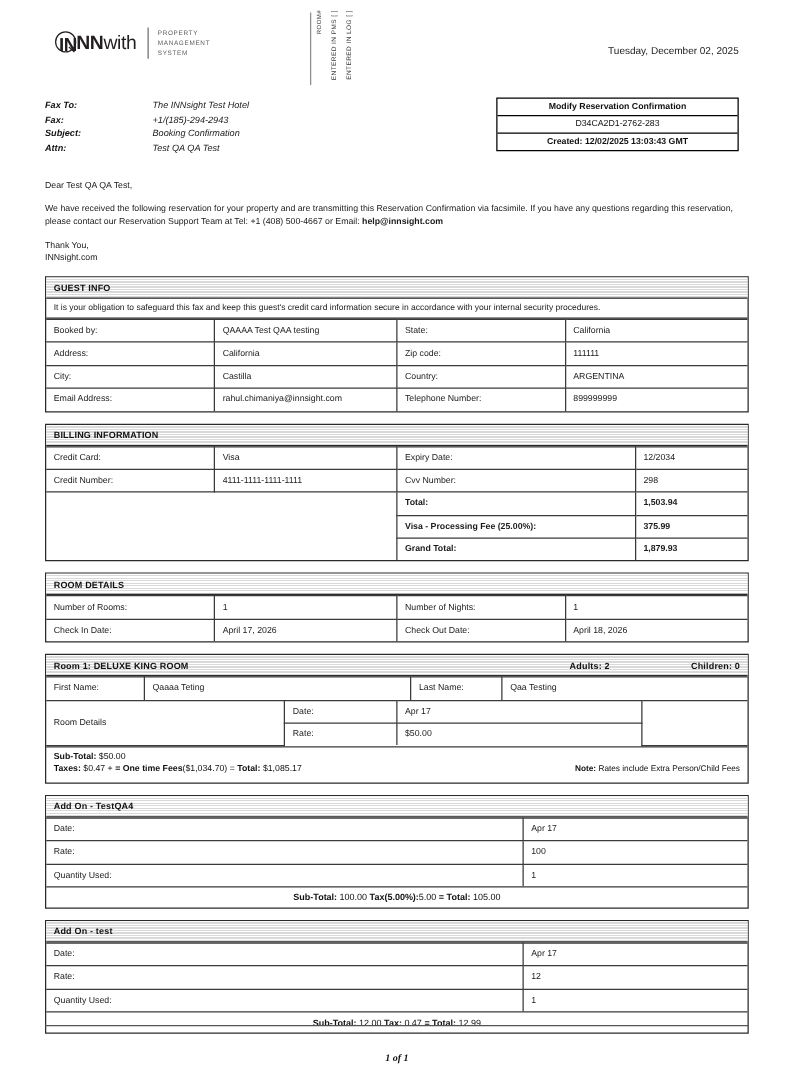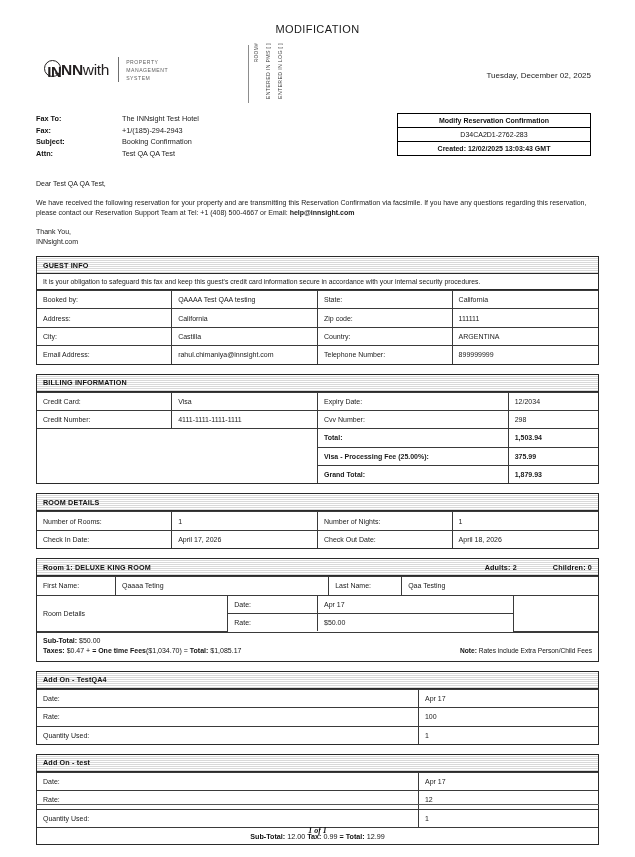--- a/index.html
+++ b/index.html
@@ -136,21 +136,21 @@
   
   .meta-row {
     position: relative;
     margin-top: 2px;
     min-height: 52px;
   }
   .fax-block {
     font-size: 7.3px;
     line-height: 11.6px;
   }
-  .fax-block .line { display: flex; }
+  .fax-block .line { display: flex; font-style: italic; }
   .fax-block .lbl {
     font-weight: bold;
     width: 40px;
     flex: 0 0 40px;
     color: #111;
   }
   .fax-block .val { color: #1a1a1a; margin-left: 46px; }
   .confirm-box {
     position: absolute;
     right: 8px;
@@ -192,21 +192,21 @@
     border-bottom: 1px solid #2a2a2a;
     font-size: 7.2px;
     font-weight: bold;
     padding: 3.5px 6px;
     letter-spacing: .15px;
     color: #111;
     display: flex;
     align-items: center;
   }
   .sec-head .grow { flex: 1 1 auto; }
-  .sec-head .adults { margin-right: 36px; }
+  .sec-head .adults { margin-right: 65px; }
   .note-line {
     font-size: 6.8px;
     padding: 4px 6px;
     border-bottom: 1px solid #2a2a2a;
     color: #1a1a1a;
   }
   table.grid {
     width: 100%;
     border-collapse: collapse;
     table-layout: fixed;
@@ -265,21 +265,20 @@
     font-family: "Liberation Serif", serif;
     margin-top: 21px;
     color: #111;
   }
 </style>
 </head>
 <body>
 
 <div class="page">
 
-  <div class="doc-title">MODIFICATION</div>
 
   <div class="header-row">
 
     <div class="logo">
       <div class="logo-mark">
         <span class="logo-glass">
           <span class="ring"></span>
           <span class="handle"></span>
           <span class="logo-in">IN</span>
         </span>
@@ -508,20 +507,21 @@
         <tr>
           <td>Rate:</td>
           <td>100</td>
         </tr>
         <tr>
           <td>Quantity Used:</td>
           <td>1</td>
         </tr>
       </tbody>
     </table>
+    <div class="center-total"><b>Sub-Total:</b> <span>100.00</span> <b>Tax(5.00%):</b><span>5.00</span> <b>= Total:</b> <span>105.00</span></div>
   </div>
 
   <div class="panel">
     <div class="sec-head">Add On - test</div>
     <table class="grid">
       <colgroup>
           <col style="width:68%">
           <col style="width:32%">
         </colgroup>
       <tbody>
@@ -532,21 +532,21 @@
         <tr>
           <td>Rate:</td>
           <td>12</td>
         </tr>
         <tr>
           <td>Quantity Used:</td>
           <td>1</td>
         </tr>
       </tbody>
     </table>
-    <div class="center-total"><b>Sub-Total:</b> <span>12.00</span> <b>Tax:</b> <span>0.99</span> <b>= Total:</b> <span>12.99</span></div>
+    <div class="center-total"><b>Sub-Total:</b> <span>12.00</span> <b>Tax:</b> <span>0.47</span> <b>= Total:</b> <span>12.99</span></div>
   </div>
 
   <div class="footer">
     <div class="rule"></div>
     <div class="pg">1 of 1</div>
   </div>
 
 </div>
 
 </body></html>

